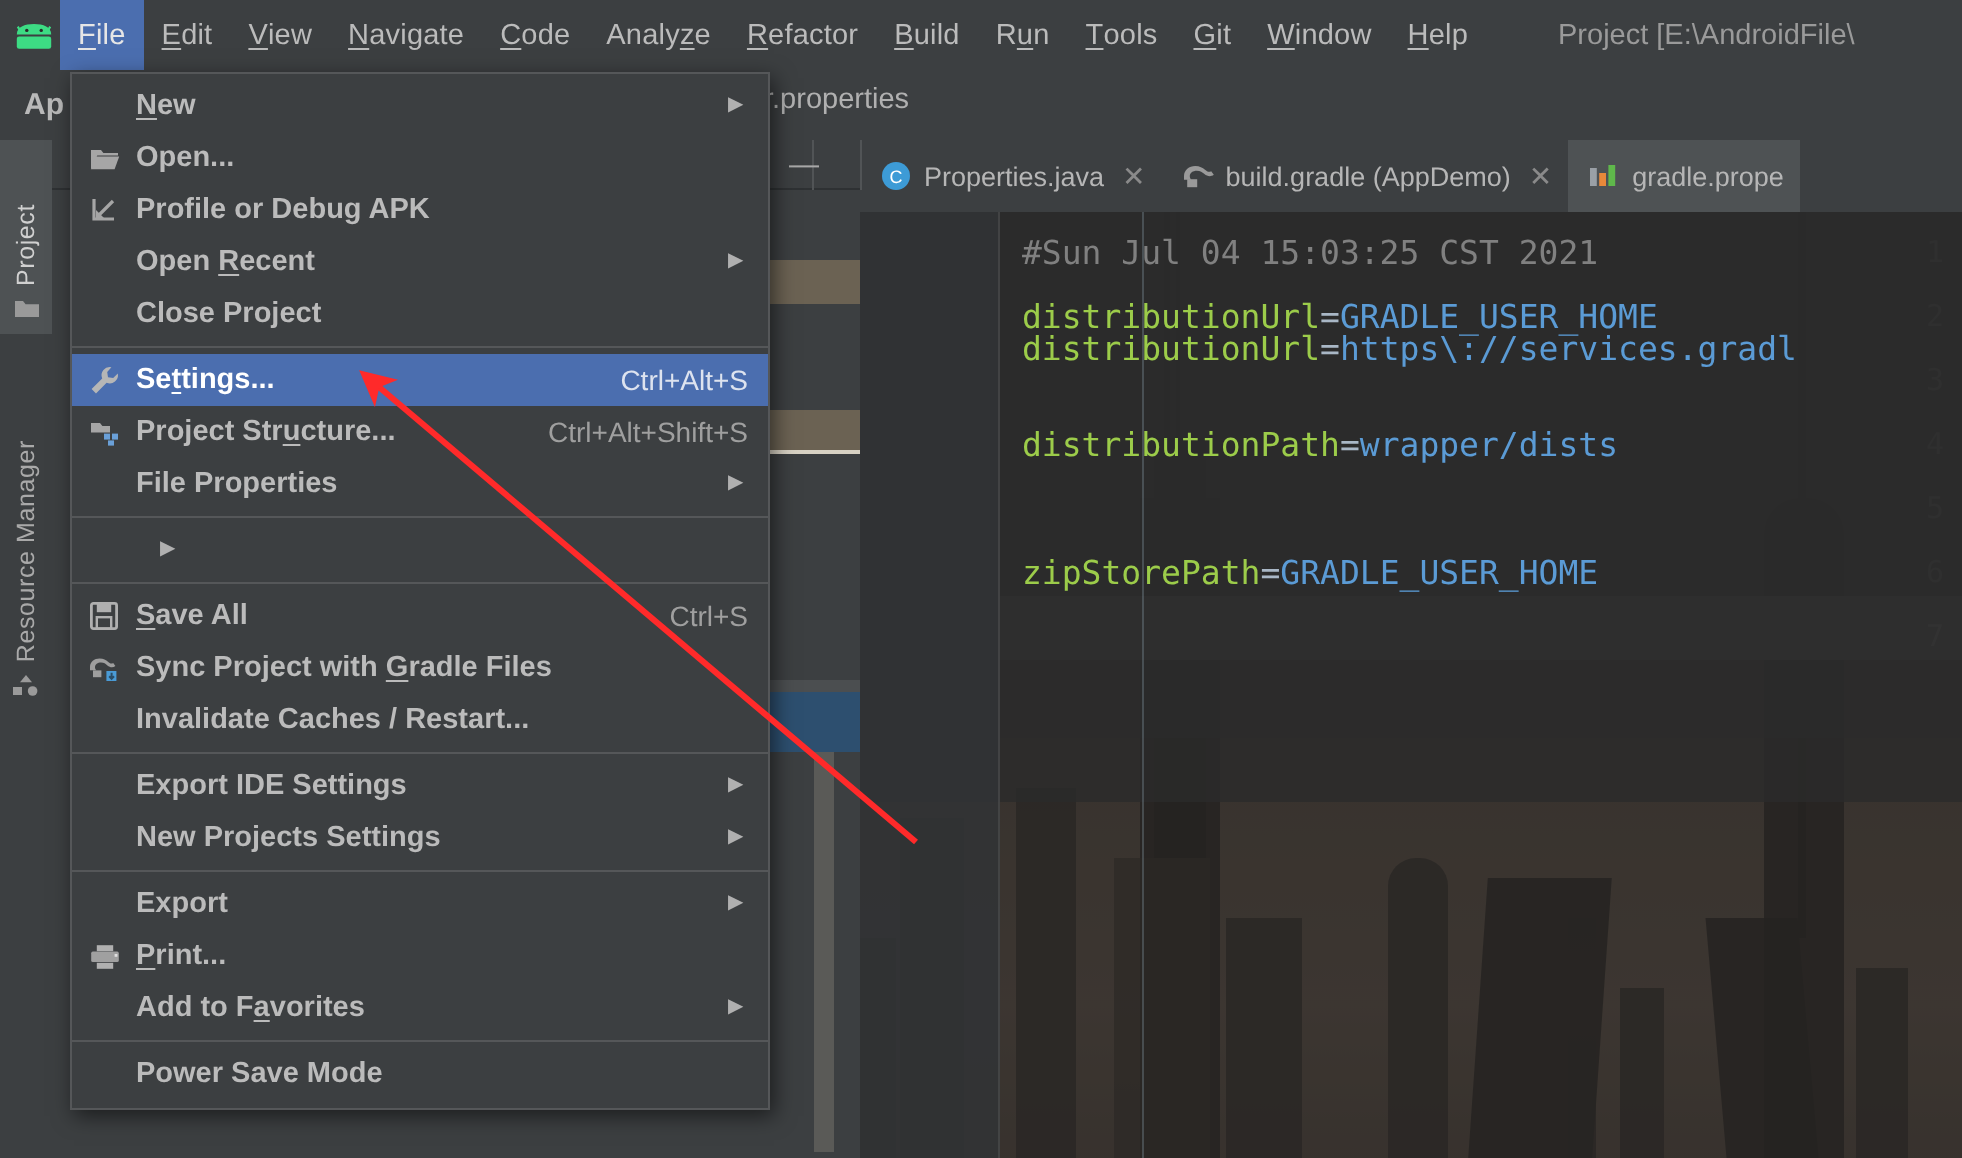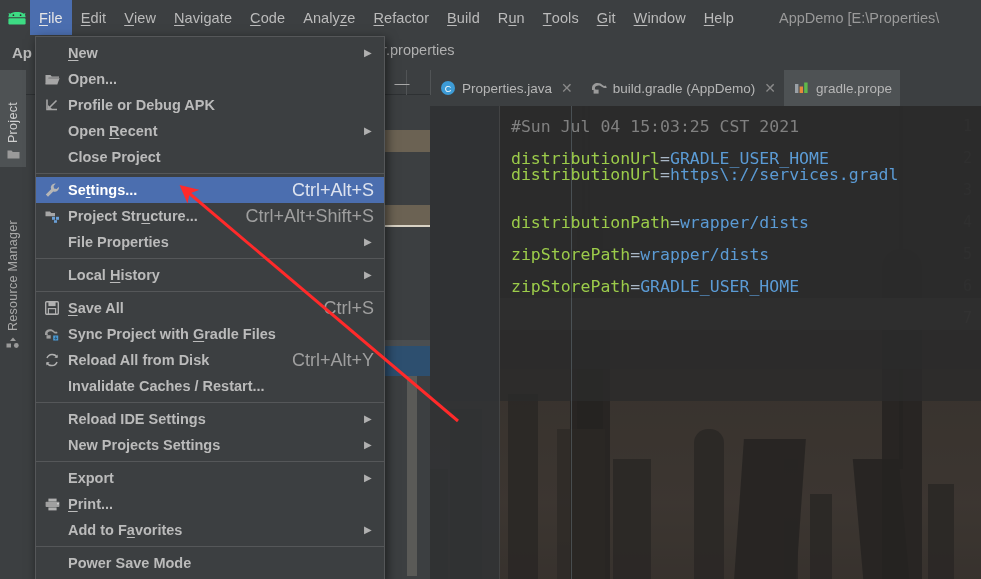--- a/index.html
+++ b/index.html
@@ -199,21 +199,21 @@
     position: relative; height: 26px; display: flex; align-items: center;
     padding: 0 10px 0 0; color: #bbbbbb; font-size: 14.5px;
   }
   .mi.hl { background: #4b6eaf; color: #ffffff; }
   .mi .micon {
     width: 32px; flex: 0 0 32px; display: flex;
     align-items: center; justify-content: center;
   }
   .mi .mlabel { flex: 1 1 auto; white-space: nowrap; font-weight: bold; }
   .mi .mlabel u { text-decoration: underline; text-underline-offset: 2px; }
-  .mi .mkey { color: #9f9f9f; font-size: 18px; white-space: nowrap; margin-left: 12px; }
+  .mi .mkey { color: #9f9f9f; font-size: 14px; white-space: nowrap; margin-left: 12px; }
   .mi.hl .mkey { color: #dde3ef; }
   .mi .marrow {
     margin-left: 12px; width: 10px; flex: 0 0 10px;
     color: #b0b0b0; font-size: 10px; line-height: 1;
   }
   .msep { height: 1px; background: #555759; margin: 3px 0; }
 
   
   .arrow-svg {
     position: absolute; left: 0; top: 0; width: 981px; height: 579px;
@@ -263,21 +263,20 @@
         <div class="gutter-line" style="top: 143px;">4</div>
         <div class="gutter-line" style="top: 175px;">5</div>
         <div class="gutter-line" style="top: 207px;">6</div>
         <div class="gutter-line cur" style="top: 239px;">7</div>
       </div>
     <div class="code-area" id="code-lines">
         <div class="cl" style="top: 11px;"><span class="k-comment">#Sun Jul 04 15:03:25 CST 2021</span></div>
         <div class="cl" style="top: 43px;"><span class="k-key">distributionUrl</span><span class="k-eq">=</span><span class="k-val">GRADLE_USER_HOME</span></div>
         <div class="cl" style="top: 59px;"><span class="k-key">distributionUrl</span><span class="k-eq">=</span><span class="k-val">https\://services.gradl</span></div>
         <div class="cl" style="top: 107px;"><span class="k-key">distributionPath</span><span class="k-eq">=</span><span class="k-val">wrapper/dists</span></div>
-        <div class="cl" style="top: 139px;"><span class="k-key">zipStorePath</span><span class="k-eq">=</span><span class="k-val">wrapper/dists</span></div>
         <div class="cl" style="top: 171px;"><span class="k-key">zipStorePath</span><span class="k-eq">=</span><span class="k-val">GRADLE_USER_HOME</span></div>
         <div class="cl" style="top: 203px;"></div>
       </div>
 
     <div class="tabbar" id="editor-tabs">
         <div class="etab">
           <span class="tabicon"><svg width="16" height="16" viewBox="0 0 16 16">
               <circle cx="8" cy="8" r="7" fill="#3d9bd6"></circle>
               <text x="8" y="11.6" font-size="9" fill="#fff" text-anchor="middle" font-family="Liberation Sans, sans-serif">C</text>
             </svg></span>
@@ -366,21 +365,21 @@
         <div class="menu-item"><u>C</u>ode</div>
         <div class="menu-item">Analy<u>z</u>e</div>
         <div class="menu-item"><u>R</u>efactor</div>
         <div class="menu-item"><u>B</u>uild</div>
         <div class="menu-item">R<u>u</u>n</div>
         <div class="menu-item"><u>T</u>ools</div>
         <div class="menu-item"><u>G</u>it</div>
         <div class="menu-item"><u>W</u>indow</div>
         <div class="menu-item"><u>H</u>elp</div>
       </div>
-    <div class="win-title">AppDemo [E:\Properties\</div>
+    <div class="win-title">Project [E:\AndroidFile\</div>
   </div>
 
   <div class="menu" id="file-menu">
       <div class="mi">
         <span class="micon"></span>
         <span class="mlabel"><u>N</u>ew</span>
         <span class="marrow">▶</span>
       </div>
       <div class="mi">
         <span class="micon">
@@ -433,21 +432,20 @@
         <span class="mkey">Ctrl+Alt+Shift+S</span>
       </div>
       <div class="mi">
         <span class="micon"></span>
         <span class="mlabel">File Properties</span>
         <span class="marrow">▶</span>
       </div>
       <div class="msep"></div>
       <div class="mi">
         <span class="micon"></span>
-        <span class="mlabel">Local <u>H</u>istory</span>
         <span class="marrow">▶</span>
       </div>
       <div class="msep"></div>
       <div class="mi">
         <span class="micon">
           <svg width="14" height="14" viewBox="0 0 14 14">
             <rect x="0.7" y="0.7" width="12.6" height="12.6" rx="1" fill="none" stroke="#b0b0b0" stroke-width="1.4"></rect>
             <rect x="3.4" y="0.7" width="7.2" height="4.4" fill="#b0b0b0"></rect>
             <rect x="3.4" y="7.6" width="7.2" height="5.7" fill="none" stroke="#b0b0b0" stroke-width="1.2"></rect>
           </svg>
@@ -460,39 +458,27 @@
           <svg width="16" height="14" viewBox="0 0 16 14">
             <path d="M1 6.5c0-2.5 2.2-4.2 4.8-4.2 2 0 3.2.7 4.2 1.6.9.8 1.6 1.2 2.6.6l1.1 1.5c-1.4 1-2.8.6-4-.3-1-.8-1.6-1.4-3.2-1.4-1.7 0-3 1-3 2.3 0 .6.2 1 .6 1.5H1z" fill="#9e9e9e"></path>
             <path d="M2.5 8.2h4.2v3.4H2.5z" fill="#9e9e9e"></path>
             <path d="M9.2 8.5h5v5h-5z" fill="#4a9bd6"></path>
             <path d="M11.8 9.4v2.6M10.6 11.1l1.2 1.3 1.2-1.3" stroke="#2b4d66" stroke-width="1" fill="none"></path>
           </svg>
         </span>
         <span class="mlabel">Sync Project with <u>G</u>radle Files</span>
       </div>
       <div class="mi">
-        <span class="micon">
-          <svg width="14" height="14" viewBox="0 0 14 14">
-            <path d="M12.2 4.4A5.6 5.6 0 002 5.1" stroke="#b0b0b0" stroke-width="1.5" fill="none"></path>
-            <path d="M1.8 9.6A5.6 5.6 0 0012 8.9" stroke="#b0b0b0" stroke-width="1.5" fill="none"></path>
-            <path d="M12.6 1.6v3.2h-3.2z" fill="#b0b0b0"></path>
-            <path d="M1.4 12.4V9.2h3.2z" fill="#b0b0b0"></path>
-          </svg>
-        </span>
-        <span class="mlabel">Reload All from Disk</span>
-        <span class="mkey">Ctrl+Alt+Y</span>
-      </div>
-      <div class="mi">
         <span class="micon"></span>
         <span class="mlabel">Invalidate Caches / Restart...</span>
       </div>
       <div class="msep"></div>
       <div class="mi">
         <span class="micon"></span>
-        <span class="mlabel">Reload IDE Settings</span>
+        <span class="mlabel">Export IDE Settings</span>
         <span class="marrow">▶</span>
       </div>
       <div class="mi">
         <span class="micon"></span>
         <span class="mlabel">New Projects Settings</span>
         <span class="marrow">▶</span>
       </div>
       <div class="msep"></div>
       <div class="mi">
         <span class="micon"></span>

